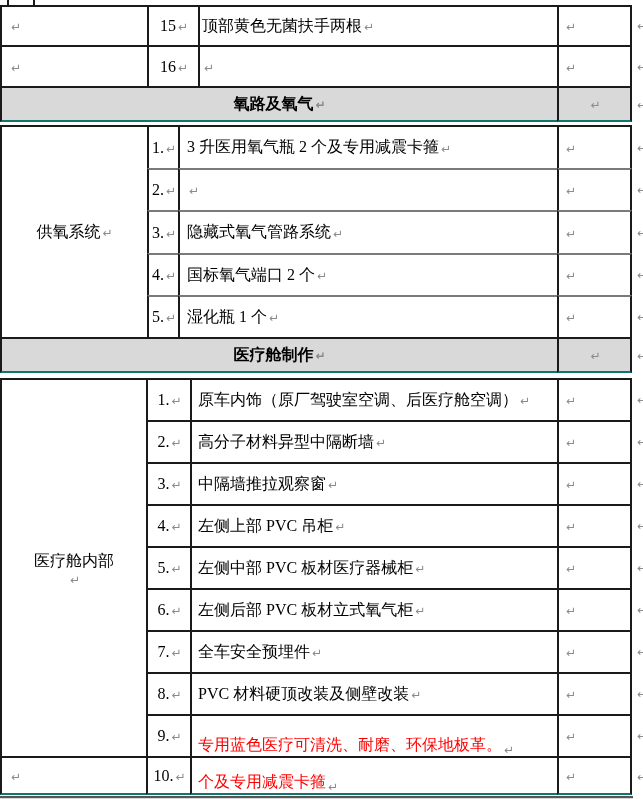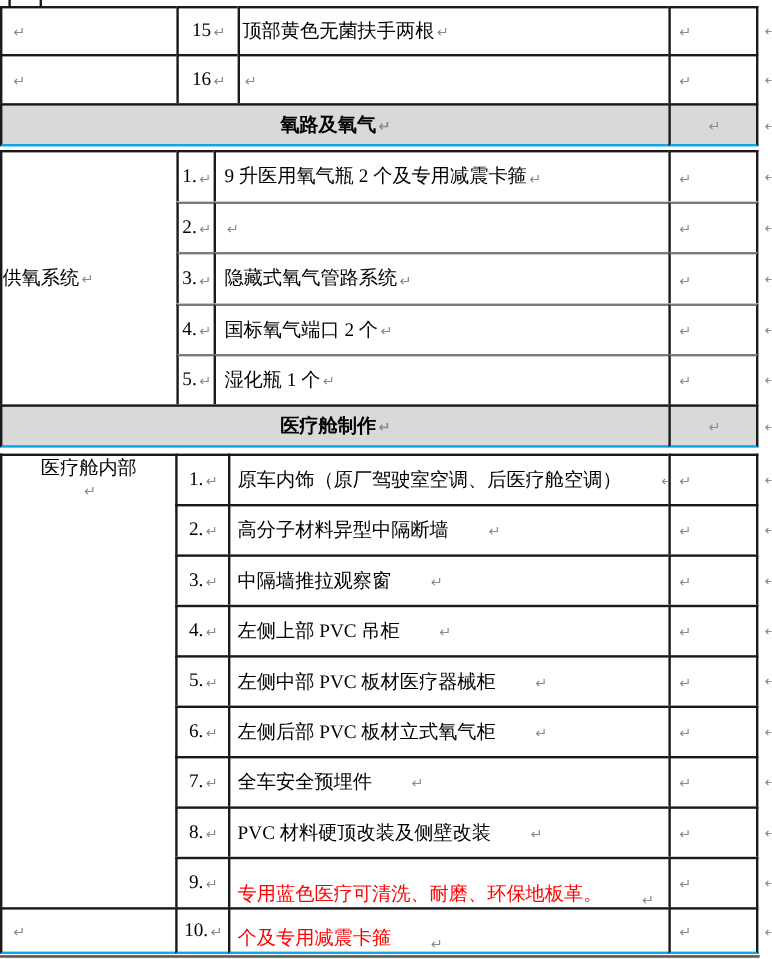--- a/index.html
+++ b/index.html
@@ -11,30 +11,30 @@
   .tbl{position:absolute;left:0;display:grid;}
   .t1{top:5px;grid-template-columns:147px 51px 359px 75px 11px;grid-template-rows:40px 41px 36px;}
   .t2{top:125px;grid-template-columns:147px 31px 379px 75px 11px;grid-template-rows:43px 42px 43px 42px 42px 36px;}
   .t3{top:378px;grid-template-columns:146px 44px 367px 75px 11px;grid-template-rows:repeat(9,42px) 39px;}
   .c{
     box-sizing:border-box;display:flex;align-items:center;
     border-left:2px solid #1a1a1a;border-top:2px solid #1a1a1a;
     background:#fff;overflow:hidden;white-space:nowrap;
   }
   .bR{border-right:2px solid #1a1a1a;}
-  .bB{border-bottom:2px solid #0ea5e9;}
+  .bB{border-bottom:2px solid #0f766e;}
   .lt{border-top-color:#7a7a7a;}
   .g{box-sizing:border-box;display:flex;align-items:center;padding-left:3px;border:none;background:transparent;}
   .num{justify-content:center;padding-left:1px;}
   .desc{padding-left:2px;}
   .t2 .desc{padding-left:7px;}
-  .t3 .desc{padding-left:6px;gap:31px;}
+  .t3 .desc{padding-left:6px;}
   .e4{padding-left:5px;}
   .leftEmpty{padding-left:7px;}
-  .cat{}
+  .cat{justify-content:center;}
   .span3{grid-column:span 3;justify-content:center;font-weight:bold;}
   .span5r{grid-row:span 5;}
   .span9r{grid-row:span 9;flex-direction:column;}
   .gray{background:#d9d9d9;}
   .gray4{justify-content:center;padding-left:0;}
   .red{color:#ff0000;align-items:flex-end;}
   .pm{
     font-family:"DejaVu Sans",sans-serif;font-size:12px;color:#8a8a8a;
     margin-left:2px;position:relative;top:1px;flex:none;
   }
@@ -106,21 +106,21 @@
     <div class="c cat span5r">
         <span>供氧系统</span>
         <span class="pm">↵</span>
       </div>
 
     <div class="c num">
         <span>1.</span>
         <span class="pm">↵</span>
       </div>
     <div class="c desc">
-        <span>9 升医用氧气瓶 2 个及专用减震卡箍</span>
+        <span>3 升医用氧气瓶 2 个及专用减震卡箍</span>
         <span class="pm">↵</span>
       </div>
     <div class="c e4 bR">
         <span class="pm">↵</span>
       </div>
     <div class="g">
         <span class="pm">↵</span>
       </div>
 
     <div class="c num lt">

